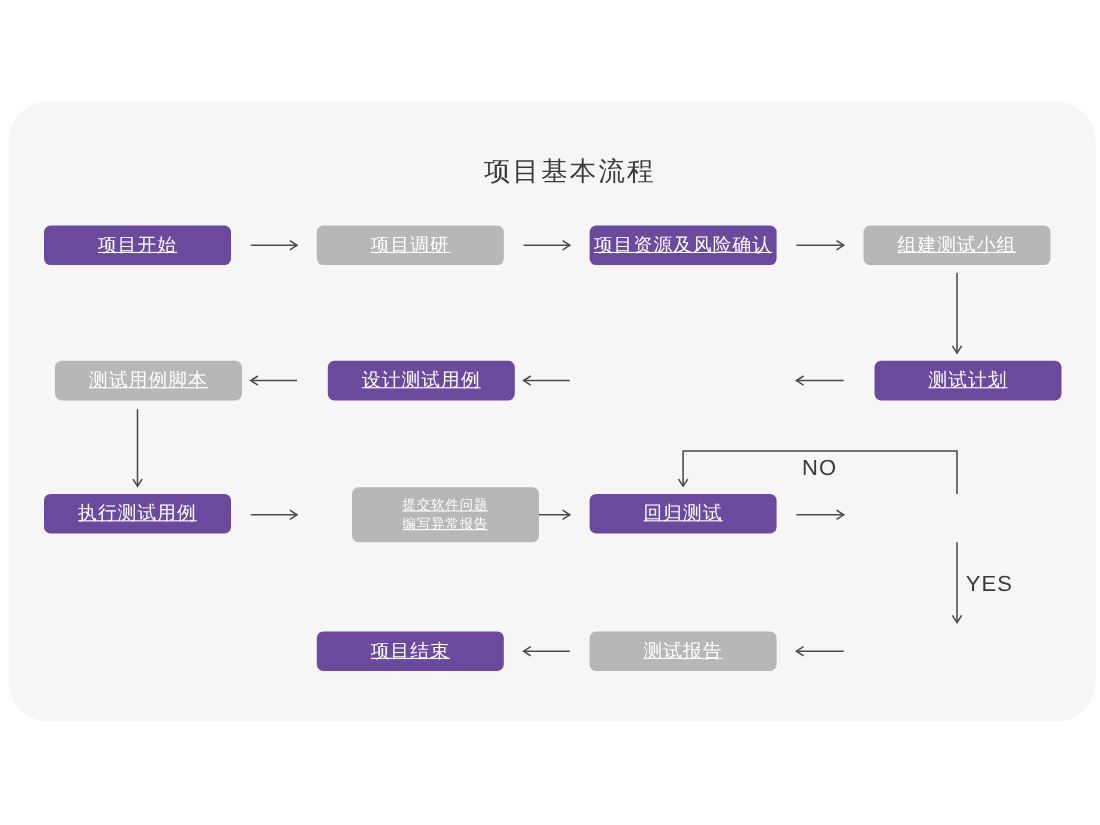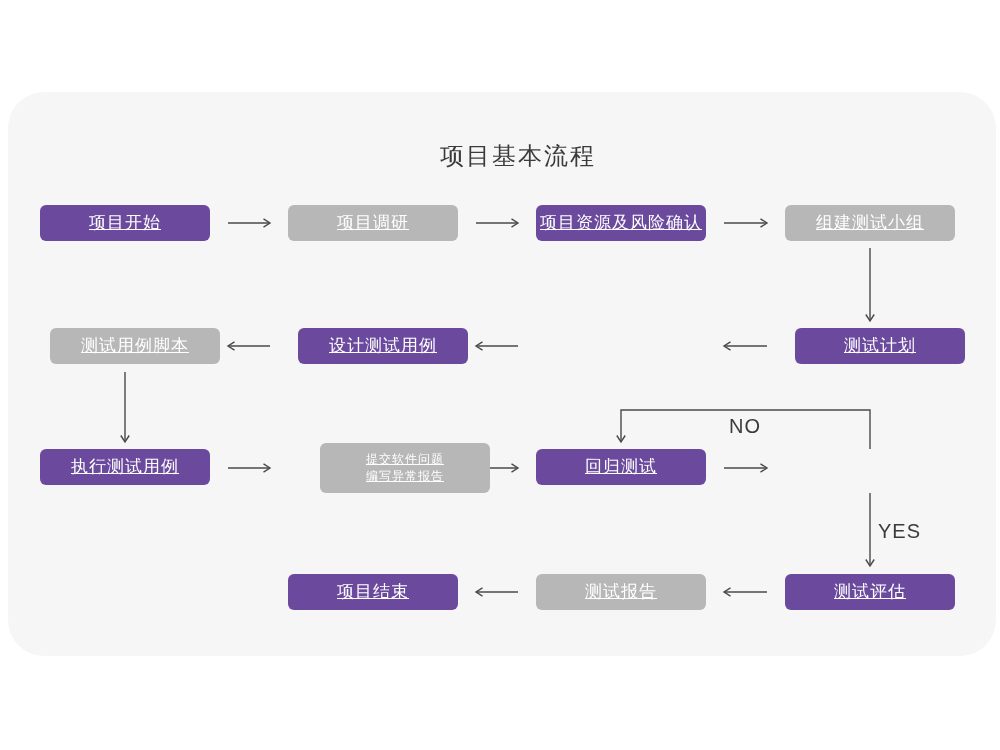--- a/index.html
+++ b/index.html
@@ -80,19 +80,18 @@
 
   <div class="node purple r2 c4">测试计划</div>
   <div class="node purple r2 c2">设计测试用例</div>
   <div class="node gray   r2 c1">测试用例脚本</div>
 
   <div class="node purple r3 c1">执行测试用例</div>
   <div class="node gray tall c2">提交软件问题
 编写异常报告</div>
   <div class="node purple r3 c3">回归测试</div>
 
-  <div class="node purple r4 c4">测试评估</div>
   <div class="node gray   r4 c3">测试报告</div>
   <div class="node purple r4 c2">项目结束</div>
 
   <div class="edge-label no">NO</div>
   <div class="edge-label yes">YES</div>
 </div>
 
 </body></html>

